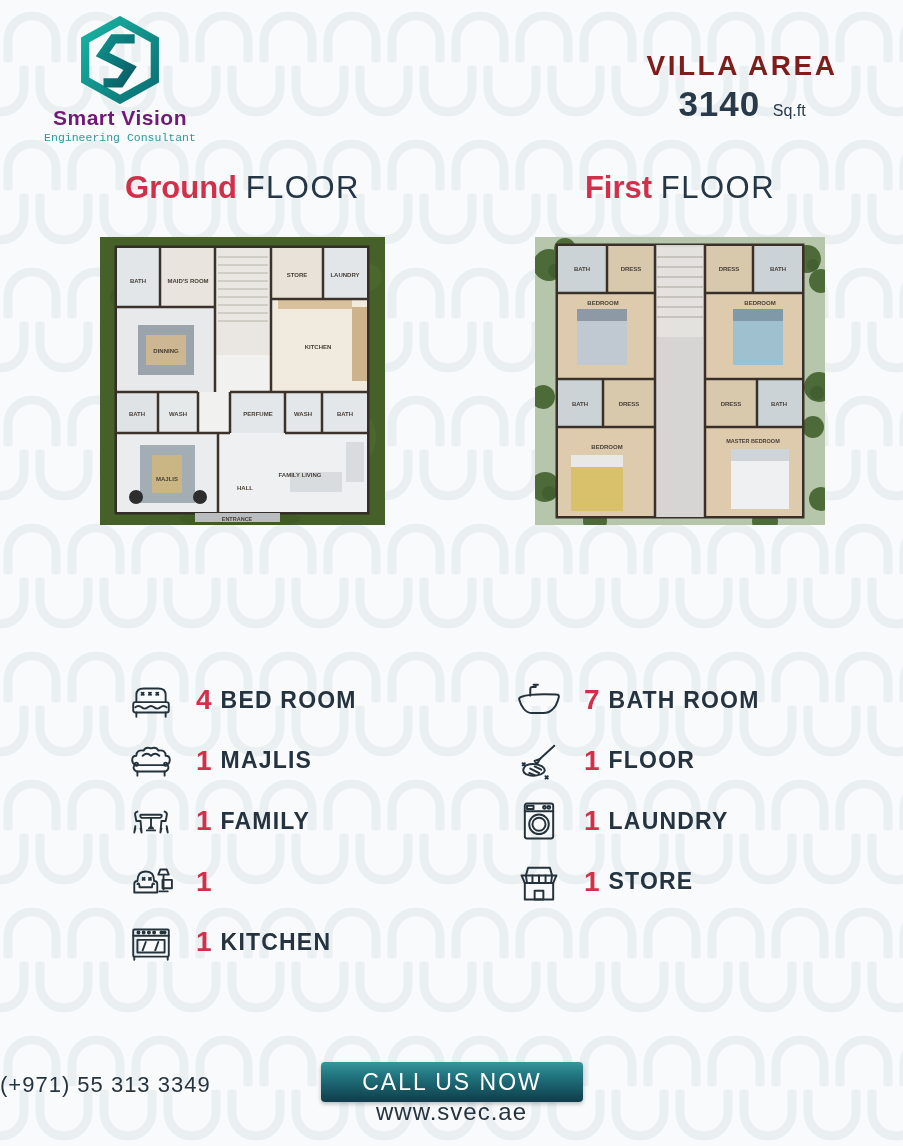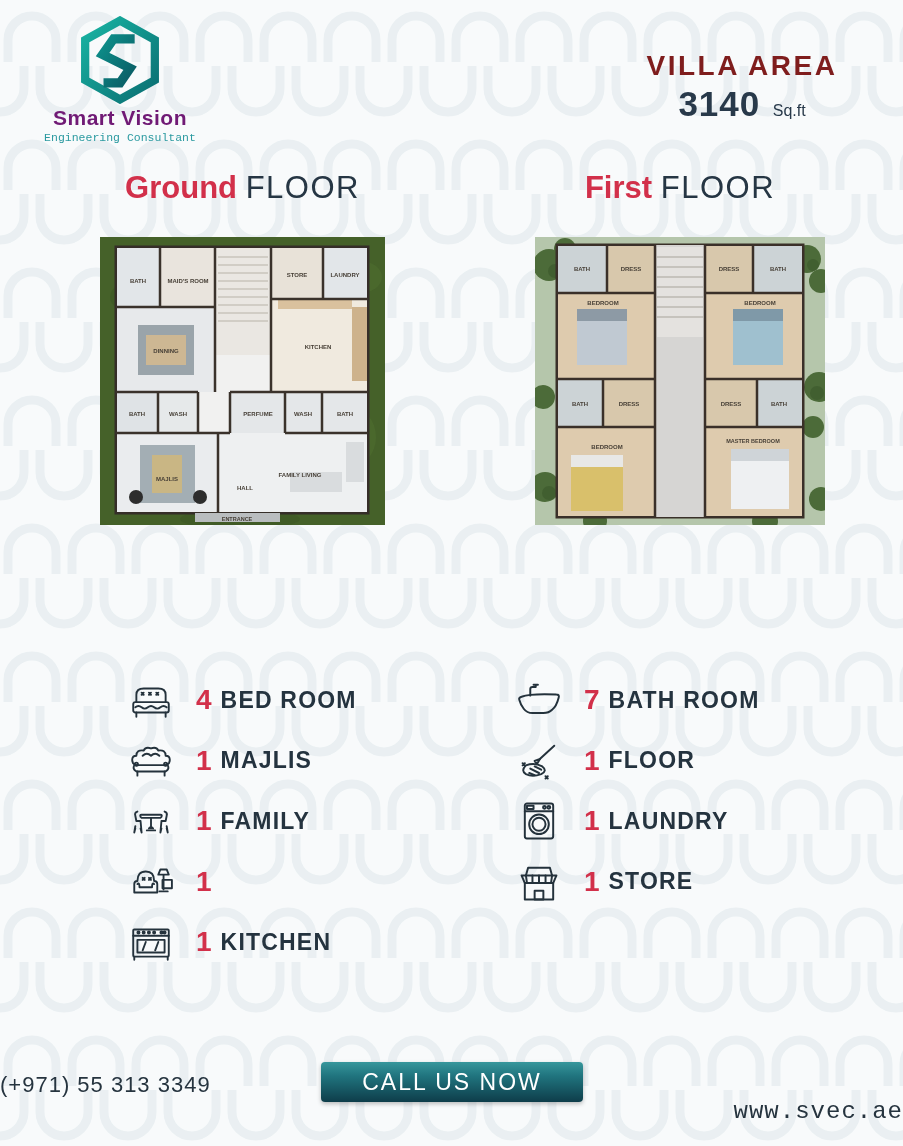--- a/index.html
+++ b/index.html
@@ -58,22 +58,22 @@
     border:none; border-radius:4px;
     color:#ffffff; font-family:"Liberation Sans", sans-serif;
     font-size:23px; letter-spacing:2px; font-weight:500;
     display:flex; align-items:center; justify-content:center;
     box-shadow:0 2px 4px rgba(0,0,0,.25);
     cursor:pointer;
     margin-top:48px;
   }
   .cta-phone { position:absolute; top:1072px; left:0; width:903px; 
     font-size:22px; color:#26343f; letter-spacing:1px; }
-  .cta-site  { position:absolute; top:1098px; left:0; width:903px; text-align:right;
-    font-size:24px; color:#26343f; letter-spacing:1px;font-family:Liberation Mono, monospace; }
+  .cta-site  { position:absolute; top:1098px; left:0; width:903px; text-align:center;
+    font-size:24px; color:#26343f; letter-spacing:1px; }
 </style>
 </head>
 <body>
 
 <div class="bg-layer">
   <svg width="903" height="1146">
     <defs>
       <pattern id="arch" width="64" height="128" patternUnits="userSpaceOnUse">
         <g fill="none" stroke="#e6edf0" stroke-width="9" opacity="0.8">
           <path d="M8,62 v-22 a24,24 0 0 1 48,0 v22"></path>

